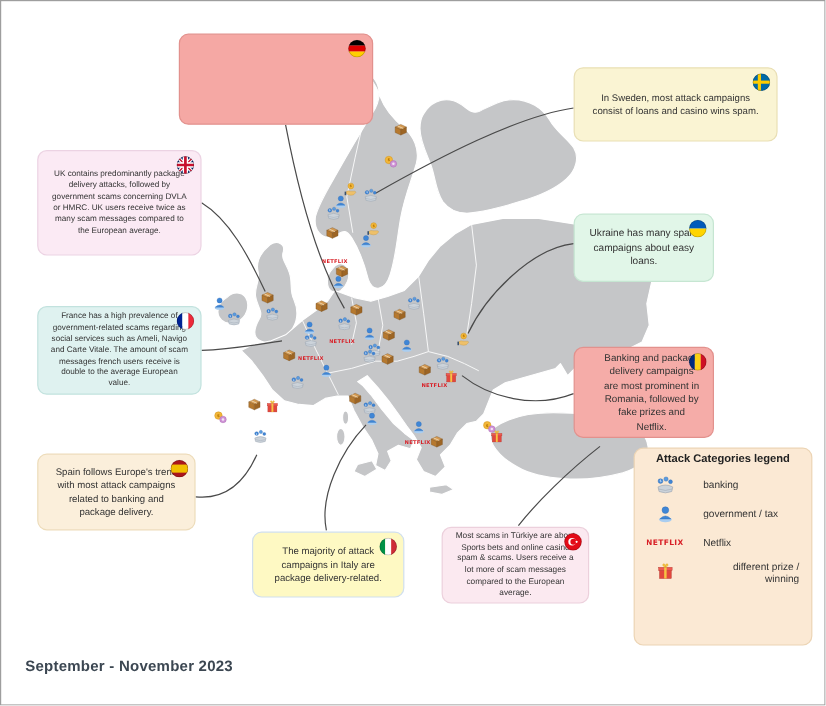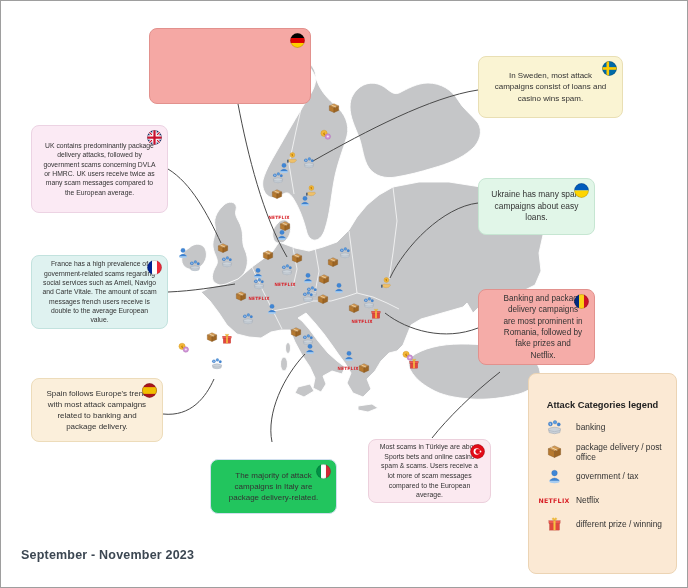--- a/index.html
+++ b/index.html
@@ -11,24 +11,24 @@
   .icons-layer{position:absolute;left:0;top:0;width:688px;height:588px;z-index:3;pointer-events:none;}
   .micon{position:absolute;transform:translate(-50%,-50%);display:flex;align-items:center;justify-content:center;}
   .callout{position:absolute;z-index:4;border-radius:8px;box-sizing:border-box;color:#333;
            text-align:center;display:flex;align-items:center;justify-content:center;
            padding:8px 10px;line-height:1.38;}
   .callout .flag{position:absolute;top:4px;right:5px;width:15px;height:15px;display:block;}
   .callout .ctext{width:100%;}
   .callout.de{font-size:8px;}  .callout.se{font-size:8px;}  .callout.uk{font-size:6.8px;}
   .callout.ua{font-size:8.4px;} .callout.fr{font-size:6.8px;} .callout.ro{font-size:8.2px;}
   .callout.es{font-size:8px;}  .callout.it{font-size:8px;}  .callout.tr{font-size:6.9px;}
-  .legend{position:absolute;z-index:5;left:527px;top:372px;width:149px;height:201px;
-          background:#fbe9d4;border:1px solid #ecd4b4;border-radius:8px;box-sizing:border-box;padding:24px 6px 4px;}
+  .legend{position:absolute;z-index:5;left:527px;top:372px;width:149px;height:165px;
+          background:#fbe9d4;border:1px solid #ecd4b4;border-radius:8px;box-sizing:border-box;padding:1px 6px 4px;}
   .legend-title{font-size:9.3px;font-weight:bold;color:#222;text-align:center;margin:2px 0 5px;}
-  .legend-row{display:flex;align-items:center;gap:7px;padding:2.5px 4px;font-size:8.4px;color:#333;min-height:19px;}
+  .legend-row{display:flex;align-items:center;gap:17px;padding:2.5px 4px;font-size:8.4px;color:#333;min-height:19px;text-align:right;}
   .legend-row .licon{width:30px;min-width:30px;display:flex;justify-content:center;align-items:center;}
   .legend-row .llabel{line-height:1.2;}
   .date{position:absolute;z-index:6;left:20px;top:547px;font-size:12.5px;font-weight:bold;color:#3c4752;letter-spacing:.2px;}
 </style>
 </head>
 <body>
 
 <div class="canvas">
 
   <svg class="layer map-layer" viewBox="0 0 688 588">
@@ -519,21 +519,21 @@
               </clipPath>
             </defs>
             <g clip-path="url(#clip-germany)">
               <rect width="20" height="6.7" fill="#000"></rect>
               <rect y="6.7" width="20" height="6.6" fill="#dd0000"></rect>
               <rect y="13.3" width="20" height="6.7" fill="#ffce00"></rect>
             </g>
             <circle cx="10" cy="10" r="9.3" fill="none" stroke="rgba(0,0,0,.28)" stroke-width="0.8"></circle>
           </svg></span>
       </div>
-      <div class="callout se" style="left: 477px; top: 55px; width: 145px; height: 62px; background: rgb(250, 244, 211); border: 1px solid rgb(233, 223, 180);">
+      <div class="callout se" style="left: 477px; top: 55px; width: 170px; height: 62px; background: rgb(250, 244, 211); border: 1px solid rgb(233, 223, 180);">
         <span class="flag"><svg viewBox="0 0 20 20" width="15" height="15">
             <defs>
               <clipPath id="clip-sweden">
                 <circle cx="10" cy="10" r="9.6"></circle>
               </clipPath>
             </defs>
             <g clip-path="url(#clip-sweden)">
               <rect width="20" height="20" fill="#006aa7"></rect>
               <rect x="6" width="3.5" height="20" fill="#fecc00"></rect>
               <rect y="8.2" width="20" height="3.5" fill="#fecc00"></rect>
@@ -615,21 +615,21 @@
               </clipPath>
             </defs>
             <g clip-path="url(#clip-spain)">
               <rect width="20" height="20" fill="#aa151b"></rect>
               <rect y="5.5" width="20" height="9" fill="#f1bf00"></rect>
             </g>
             <circle cx="10" cy="10" r="9.3" fill="none" stroke="rgba(0,0,0,.28)" stroke-width="0.8"></circle>
           </svg></span>
         <div class="ctext">Spain follows Europe's trend with most attack campaigns related to banking and package delivery.</div>
       </div>
-      <div class="callout it" style="left: 209px; top: 458px; width: 127px; height: 55px; background: #22c55e; border: 1px solid rgb(208, 223, 238);">
+      <div class="callout it" style="left: 209px; top: 442px; width: 127px; height: 55px; background: #fef9c3; border: 1px solid rgb(208, 223, 238);">
         <span class="flag"><svg viewBox="0 0 20 20" width="15" height="15">
             <defs>
               <clipPath id="clip-italy">
                 <circle cx="10" cy="10" r="9.6"></circle>
               </clipPath>
             </defs>
             <g clip-path="url(#clip-italy)">
               <rect width="6.7" height="20" fill="#009246"></rect>
               <rect x="6.7" width="6.6" height="20" fill="#fff"></rect>
               <rect x="13.3" width="6.7" height="20" fill="#ce2b37"></rect>
@@ -665,31 +665,20 @@
             <svg viewBox="0 0 20 20" width="17" height="17">
               <circle cx="5.2" cy="5.8" r="2.4" fill="#3f86d6" stroke="#2d6ab3" stroke-width=".4"></circle>
               <text x="5.2" y="7.1" font-size="3.4" fill="#fff" text-anchor="middle" font-family="DejaVu Sans,sans-serif">$</text>
               <circle cx="10.6" cy="3.8" r="2.1" fill="#5b9ce0" stroke="#2d6ab3" stroke-width=".4"></circle>
               <circle cx="15" cy="6.4" r="1.9" fill="#3f86d6" stroke="#2d6ab3" stroke-width=".4"></circle>
               <path d="M2.8,11.5 Q10,7.8 17.2,11.5 L16.2,16 Q10,18.6 3.8,16 Z" fill="#ccd3da" stroke="#98a2ae" stroke-width=".6"></path>
               <path d="M3.2,13.5 Q10,16.4 16.8,13.5" fill="none" stroke="#98a2ae" stroke-width=".5"></path>
             </svg>
           </span>
           <span class="llabel">banking</span>
-        </div>
-        <div class="legend-row">
-          <span class="licon">
-            <svg viewBox="0 0 20 20" width="17" height="17">
-              <path d="M2.8,6.8 L10,3.4 L17.2,6.8 L10,10 Z" fill="#d49a52" stroke="#7e511c" stroke-width=".5"></path>
-              <path d="M2.8,6.8 L10,10 L10,17 L2.8,13.8 Z" fill="#b6792f" stroke="#7e511c" stroke-width=".5"></path>
-              <path d="M17.2,6.8 L10,10 L10,17 L17.2,13.8 Z" fill="#9d6524" stroke="#7e511c" stroke-width=".5"></path>
-              <path d="M6,5.3 L13.2,8.6" stroke="#f3e2c0" stroke-width="1" fill="none"></path>
-            </svg>
-          </span>
-          <span class="llabel">package delivery / post office</span>
         </div>
         <div class="legend-row">
           <span class="licon">
             <svg viewBox="0 0 20 20" width="17" height="17">
               <ellipse cx="10" cy="15.2" rx="6.2" ry="2.6" fill="#a9cdf0"></ellipse>
               <circle cx="10" cy="6" r="3.3" fill="#3f86d6" stroke="#2d6ab3" stroke-width=".4"></circle>
               <path d="M4.6,14.6 Q10,8.8 15.4,14.6 Z" fill="#3f86d6" stroke="#2d6ab3" stroke-width=".4"></path>
             </svg>
           </span>
           <span class="llabel">government / tax</span>

